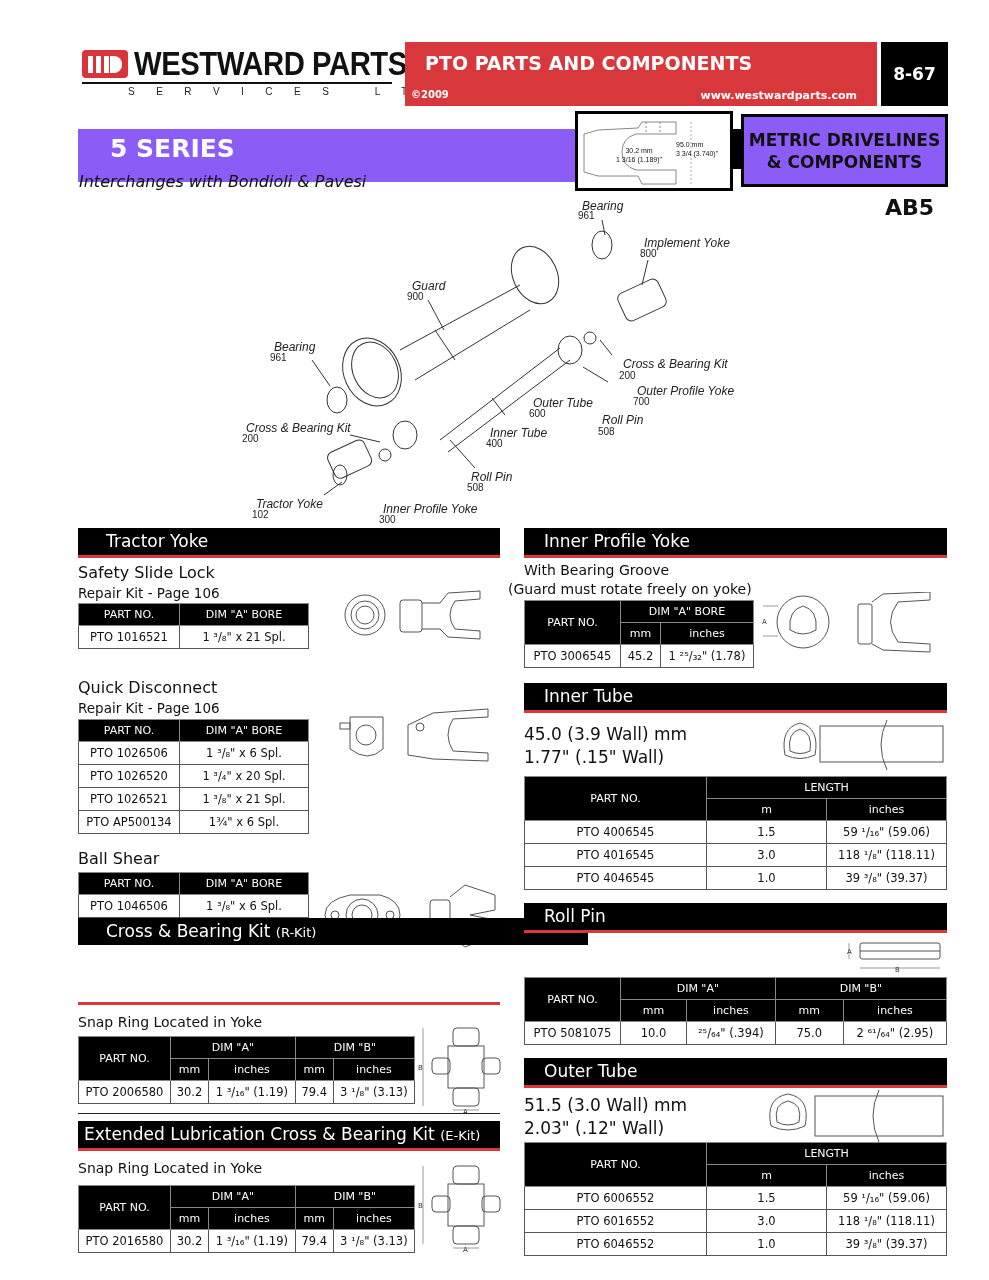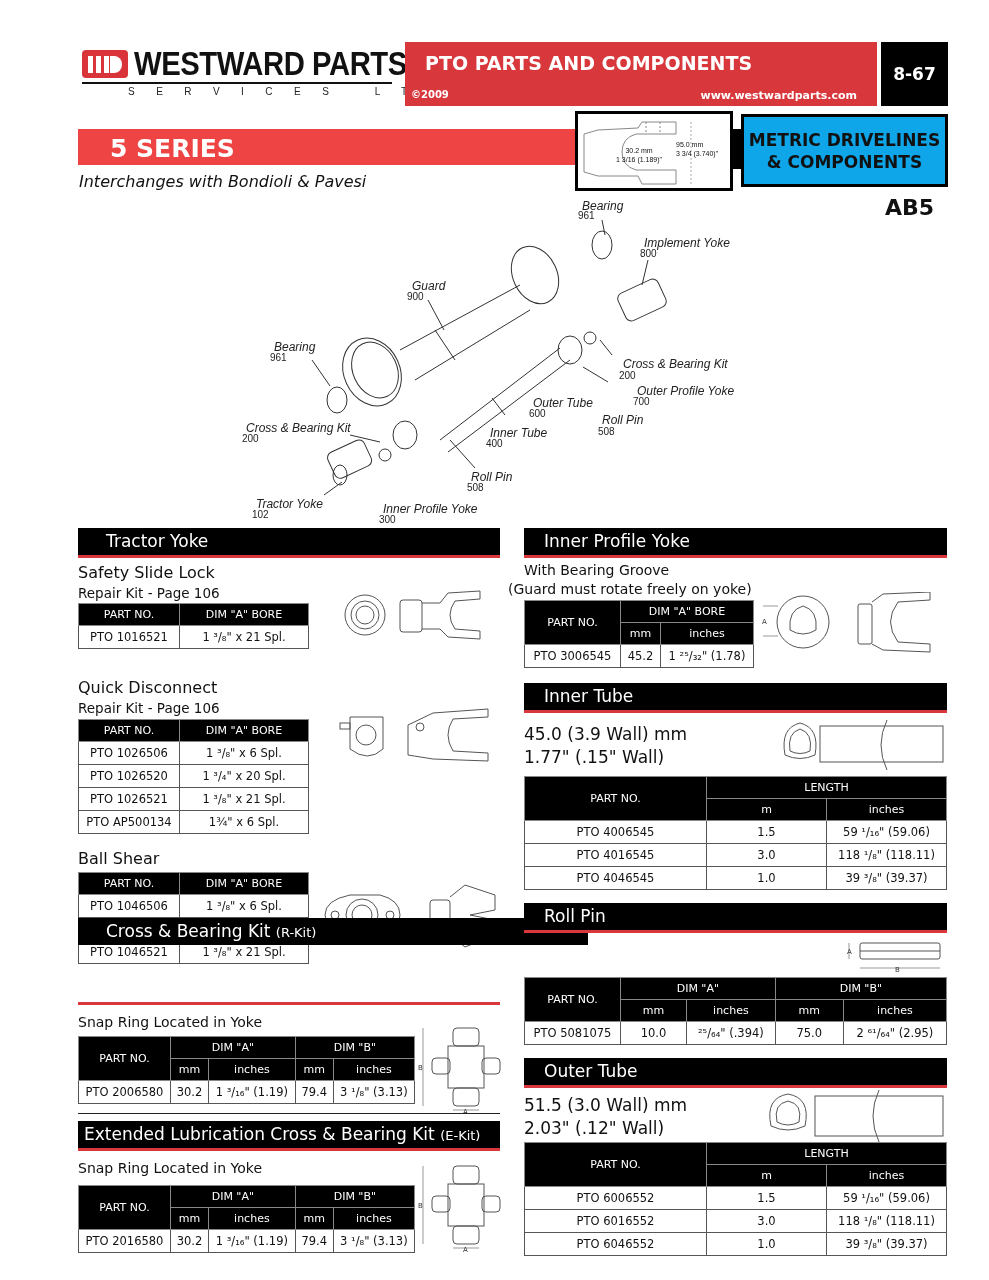--- a/index.html
+++ b/index.html
@@ -18,28 +18,28 @@
 
   
   .red-head { left: 405px; top: 42px; width: 472px; height: 64px; background: #d8373b; color: #fff; }
   .red-head .t { position: absolute; left: 20px; top: 10px; font-weight: bold; font-size: 19px; }
   .red-head .c { position: absolute; left: 6px; top: 47px; font-weight: bold; font-size: 10px; }
   .red-head .u { position: absolute; right: 20px; top: 47px; font-weight: bold; font-size: 11px; }
   .page-no { left: 881px; top: 42px; width: 67px; height: 64px; background: #000; color: #fff; font-weight: bold;
              font-size: 17px; display:flex; align-items:center; justify-content:center; }
 
   
-  .series-bar { left: 78px; top: 129px; width: 500px; height: 36px; background: #ef4444; color:#fff; }
+  .series-bar { left: 78px; top: 129px; width: 500px; height: 53px; background: #8b5cf6; color:#fff; }
   .series-bar span { position: absolute; left: 32px; top: 5px; font-size: 25px; font-weight: bold; }
   .series-bar2 { left: 730px; top: 129px; width: 20px; height: 40px; background:#000; }
   .interchange { left: 79px; top: 172px; font-size: 16px; font-style: italic; }
   .yoke-box { left: 575px; top: 111px; width: 158px; height: 80px; border: 3px solid #000; background:#fff; }
   .yoke-box .d1 { position:absolute; left: 38px; top: 32px; font-size: 7px; line-height: 9px; text-align:center; font-family:"Liberation Sans",sans-serif; }
   .yoke-box .d2 { position:absolute; left: 98px; top: 26px; font-size: 7px; line-height: 9px; font-family:"Liberation Sans",sans-serif; }
-  .metric-box { left: 741px; top: 114px; width: 207px; height: 73px; border: 3px solid #000; background:#0ea5e9;
+  .metric-box { left: 741px; top: 114px; width: 207px; height: 73px; border: 3px solid #000; background:#8b5cf6;
                 display:flex; flex-direction:column; align-items:center; justify-content:center; font-weight:bold; font-size: 17px; line-height: 22px; }
   .ab5 { left: 885px; top: 195px; font-size: 22px; font-weight: bold; }
 
   
   .diagram { left: 230px; top: 190px; width: 520px; height: 340px; }
   .lbl { position: absolute; font-family: "Liberation Sans", sans-serif; font-size: 12px; font-style: italic; line-height: 12px; color:#222; }
   .num { position: absolute; font-family: "Liberation Sans", sans-serif; font-size: 10px; line-height: 10px; color:#222; }
 
   
   .sec-head { position:absolute; height: 27px; background: #000; color:#fff; border-bottom: 0; }
@@ -242,24 +242,20 @@
         <th>DIM "A" BORE</th>
       </tr>
   <tr>
         <td>PTO 1046506</td>
         <td>1 ³/₈" x 6 Spl.</td>
       </tr>
   <tr>
         <td>PTO 1046520</td>
         <td>1 ³/₄" x 20 Spl.</td>
       </tr>
-  <tr>
-        <td>PTO 1046521</td>
-        <td>1 ³/₈" x 21 Spl.</td>
-      </tr>
 </tbody>
   </table>
 <svg class="abs" style="left:320px;top:875px" width="180" height="85">
   <g fill="none" stroke="#555">
       <path d="M5 40 Q5 25 30 20 L60 20 Q80 25 80 40 Q80 55 60 60 L30 60 Q5 55 5 40Z"></path>
       <circle cx="42" cy="40" r="16"></circle>
       <circle cx="42" cy="40" r="10"></circle>
   <circle cx="15" cy="40" r="4"></circle>
       <circle cx="70" cy="40" r="4"></circle>
   <rect x="110" y="25" width="20" height="32" rx="3"></rect>

